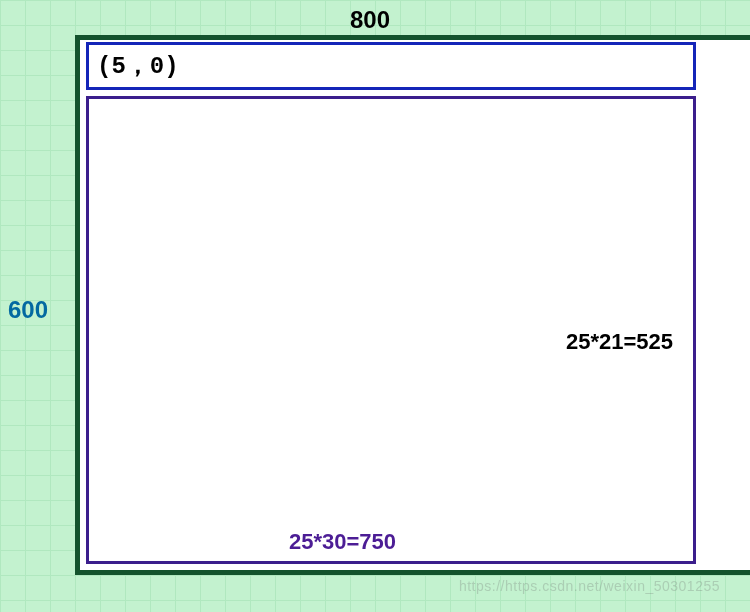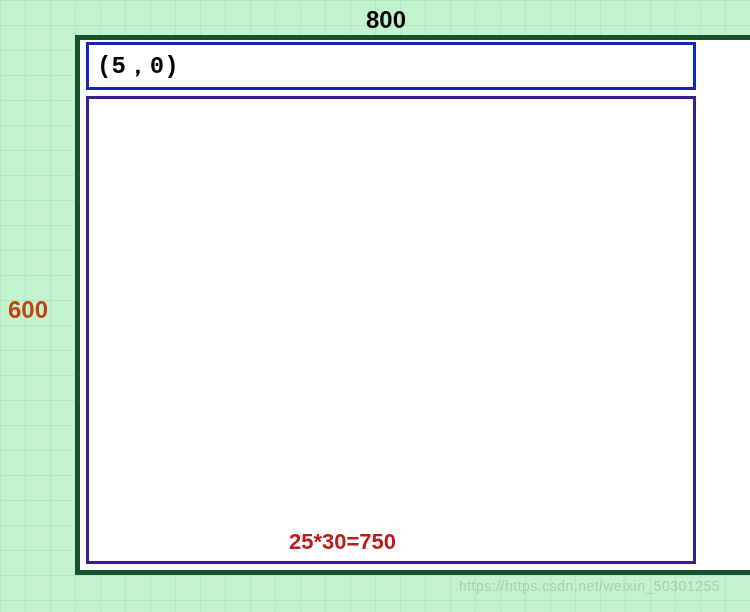--- a/index.html
+++ b/index.html
@@ -20,29 +20,28 @@
         linear-gradient(to bottom, #b0e8bf 1px, transparent 1px);
       background-size: 25px 25px;
     }
     .label-top {
       position: absolute;
       top: 6px;
       left: 350px;
       font-size: 24px;
       font-weight: bold;
       color: #000;
-      margin-left: 16px;
     }
     .label-left {
       position: absolute;
       top: 296px;
       left: 8px;
       font-size: 24px;
       font-weight: bold;
-      color: #c2410c;
+      color: #0369a1;
     }
     .outer-box {
       position: absolute;
       top: 35px;
       left: 75px;
       width: 704px;
       height: 540px;
       background: #fff;
       border: 5px solid #14532d;
     }
@@ -89,21 +88,21 @@
       font-size: 22px;
       font-weight: bold;
       color: #000;
     }
     .calc-bottom {
       position: absolute;
       bottom: 6px;
       left: 200px;
       font-size: 22px;
       font-weight: bold;
-      color: #b91c1c;
+      color: #4c1d95;
     }
     .watermark {
       position: absolute;
       bottom: 18px;
       right: 30px;
       font-size: 14px;
       color: rgba(100,100,100,0.25);
       letter-spacing: 0.5px;
     }
   </style>
@@ -115,18 +114,19 @@
 <div class="label-top">800</div>
 <div class="label-left">600</div>
 
 <div class="outer-box">
 
   <div class="inner-top">
     <div class="inner-top-label">(5，0)</div>
   </div>
 
   <div class="inner-main">
+    <div class="calc-right">25*21=525</div>
     <div class="calc-bottom">25*30=750</div>
   </div>
 
 </div>
 
 <div class="watermark">https://https.csdn.net/weixin_50301255</div>
 
 </body></html>

